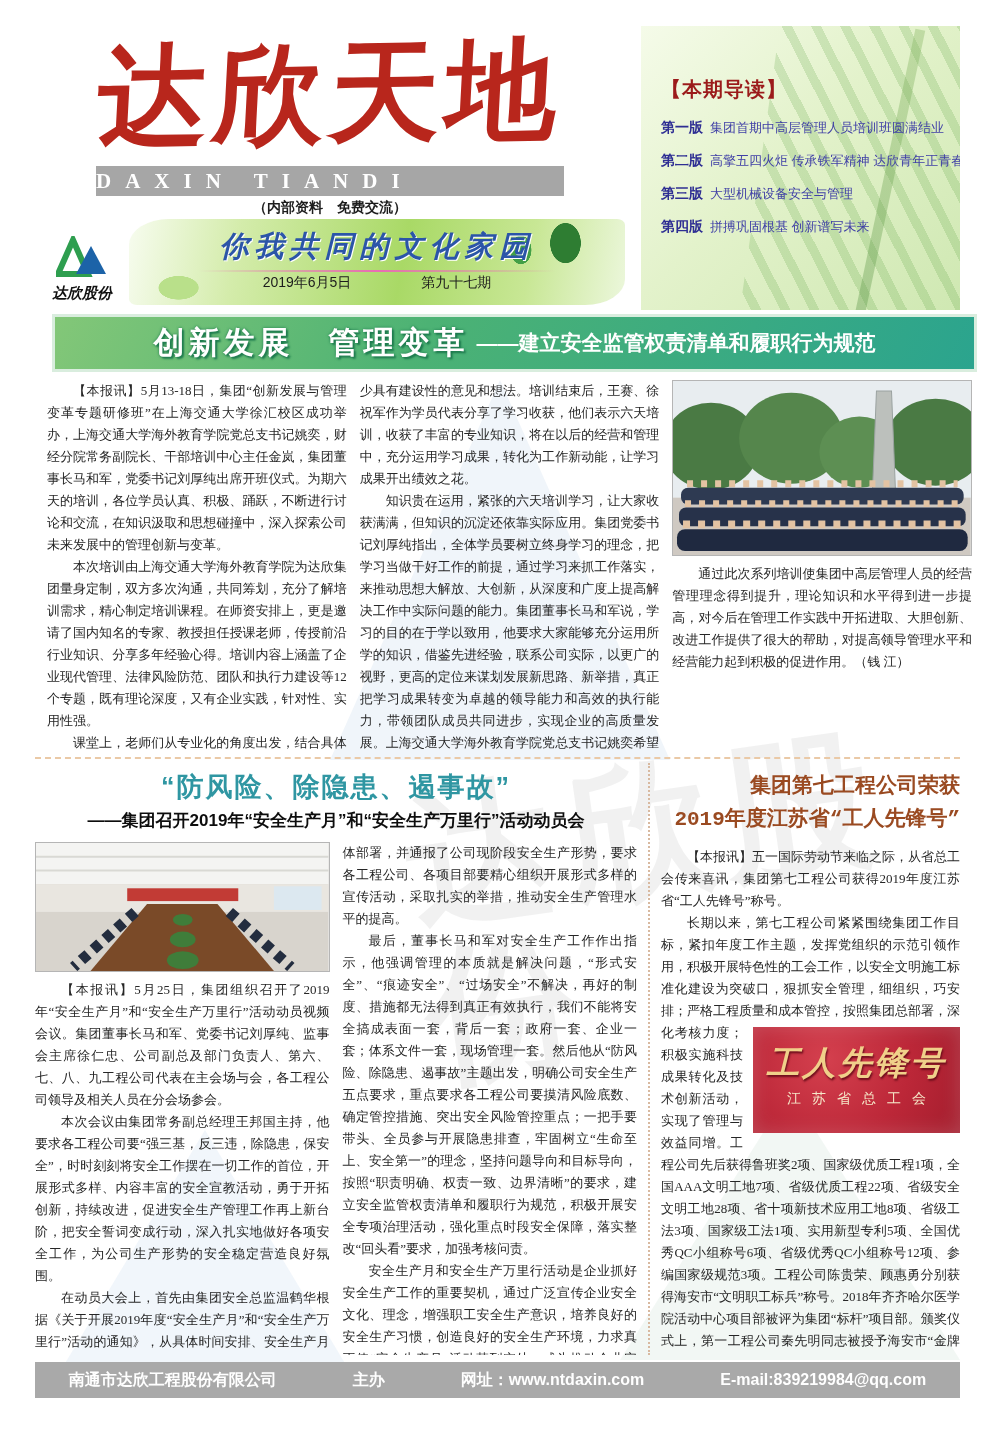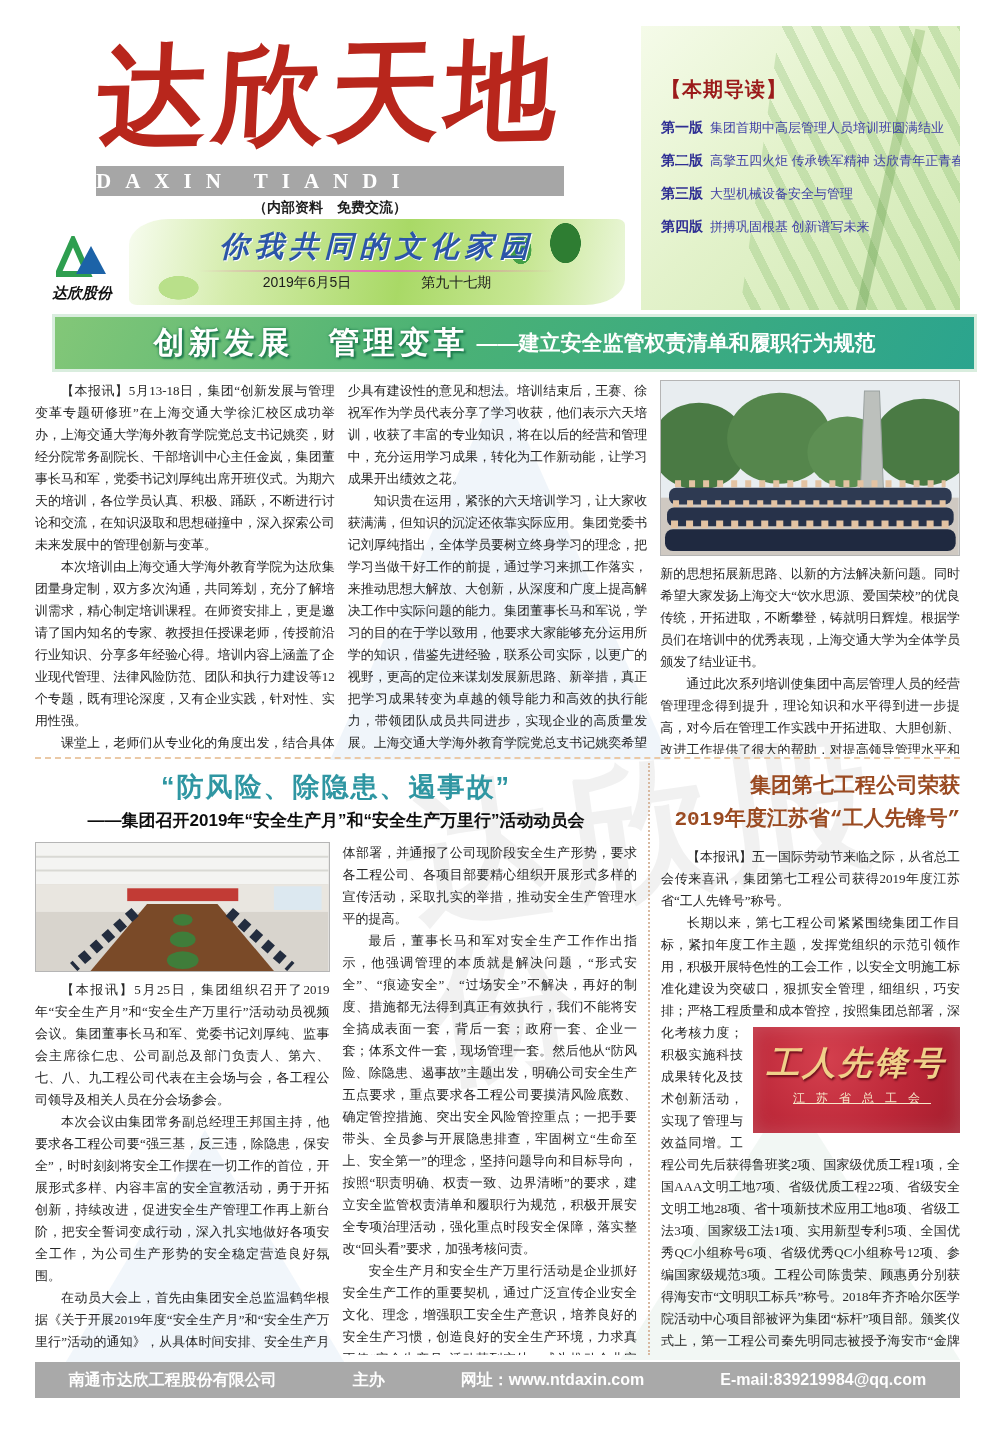--- a/index.html
+++ b/index.html
@@ -64,21 +64,21 @@
                border:3px solid #d9edde;
                background:linear-gradient(115deg,#83c778 0%, #4cb274 40%, #2ba48e 100%);
                display:flex; align-items:center; justify-content:center; color:#fff; white-space:nowrap; }
   .a1-banner .t1 { font-size:31px; font-weight:900; letter-spacing:4px;
                    font-family:"Liberation Sans",sans-serif;
                    text-shadow:2px 2px 2px #1d7a4e, 0 0 3px #1d7a4e; }
   .a1-banner .t2 { font-size:21px; font-weight:bold; margin-left:8px;
                    font-family:"Liberation Sans",sans-serif; }
 
   
-  .a1-cols { left:35px; top:380px; width:925px; height:374px; display:flex; gap:13px; overflow:hidden; }
+  .a1-cols { left:47px; top:380px; width:925px; height:374px; display:flex; gap:13px; overflow:hidden; }
   .col { flex:1; font-size:13px; line-height:22px; text-align:justify; }
   .col p, .a3 p { margin:0; text-indent:2em; }
   p.cont { text-indent:0; }
   .photo-frame { width:100%; border:1px solid #b5b5b5; box-sizing:border-box; display:block;
                  margin-bottom:7px; background:#eee; }
 
   .sep-h { left:35px; top:757px; width:925px; border-top:2px dashed #eac9a6; }
 
   
   .bottom { left:35px; top:763px; width:925px; height:592px; display:flex; overflow:hidden; }
@@ -91,22 +91,22 @@
 
   .a3 { flex:1; padding-left:11px; font-size:13px; line-height:22px; text-align:justify; }
   .a3-title { text-align:right; color:#9a4a21; font-size:21px; font-weight:900; line-height:1.55;
               font-family:Liberation Mono, monospace; margin:8px 0 10px 0; }
   .award { float:right; width:207px; height:106px; margin:5px 0 6px 10px;
            background:radial-gradient(circle at 35% 30%, #d4404e 0%, #bc2738 55%, #a31d2d 100%);
            display:flex; flex-direction:column; align-items:center; justify-content:center;
            box-shadow:inset 0 0 20px rgba(255,255,255,.18); }
   .award-main { color:#f0d08a; font-size:33px; font-weight:900; font-style:italic; letter-spacing:3px;
                 text-shadow:1px 2px 2px #6e0e1c; }
-  .award-sub { color:#f6e8c9; font-size:12px; letter-spacing:11px; margin-top:13px; text-indent:11px;
-               font-family:"Liberation Sans",sans-serif;text-decoration:underline; }
+  .award-sub { color:#f6e8c9; font-size:14px; letter-spacing:11px; margin-top:13px; text-indent:11px;
+               font-family:"Liberation Sans",sans-serif; }
 
   
   .footer { left:35px; top:1362px; width:925px; height:36px; background:#a9a9a9; color:#fff;
             display:flex; align-items:center; justify-content:center; gap:76px;
             font-family:"Liberation Sans",sans-serif; font-size:16px; font-weight:bold; }
   .footer span { white-space:nowrap; }
 </style>
 </head>
 <body>
 
@@ -188,21 +188,20 @@
           <ellipse cx="262" cy="62" rx="50" ry="44" fill="#4a7a44"></ellipse>
           <polygon points="203,10 218,10 222,112 199,112" fill="#bcc0bc" stroke="#9aa2a0"></polygon>
           <line x1="14" y1="104" x2="284" y2="104" stroke="#e3c3a3" stroke-width="7" stroke-dasharray="6,8"></line>
           <rect x="8" y="108" width="282" height="17" rx="7" fill="#2e3a52"></rect>
           <line x1="12" y1="124" x2="286" y2="124" stroke="#e3c3a3" stroke-width="7" stroke-dasharray="6,8"></line>
           <rect x="6" y="128" width="286" height="19" rx="7" fill="#27324a"></rect>
           <line x1="10" y1="145" x2="288" y2="145" stroke="#e3c3a3" stroke-width="8" stroke-dasharray="7,8"></line>
           <rect x="4" y="150" width="290" height="22" rx="8" fill="#1f2940"></rect>
         </svg>
       </span>
-      <p class="cont">新的思想拓展新思路、以新的方法解决新问题。同时希望大家发扬上海交大“饮水思源、爱国荣校”的优良传统，开拓进取，不断攀登，铸就明日辉煌。根据学员们在培训中的优秀表现，上海交通大学为全体学员颁发了结业证书。</p>
       <p>通过此次系列培训使集团中高层管理人员的经营管理理念得到提升，理论知识和水平得到进一步提高，对今后在管理工作实践中开拓进取、大胆创新、改进工作提供了很大的帮助，对提高领导管理水平和经营能力起到积极的促进作用。（钱 江）</p>
     </div>
   </div>
 
   <div class="abs sep-h"></div>
 
   <div class="abs bottom">
 
     <div class="a2">
       <div class="a2-title">“防风险、除隐患、遏事故”</div>

